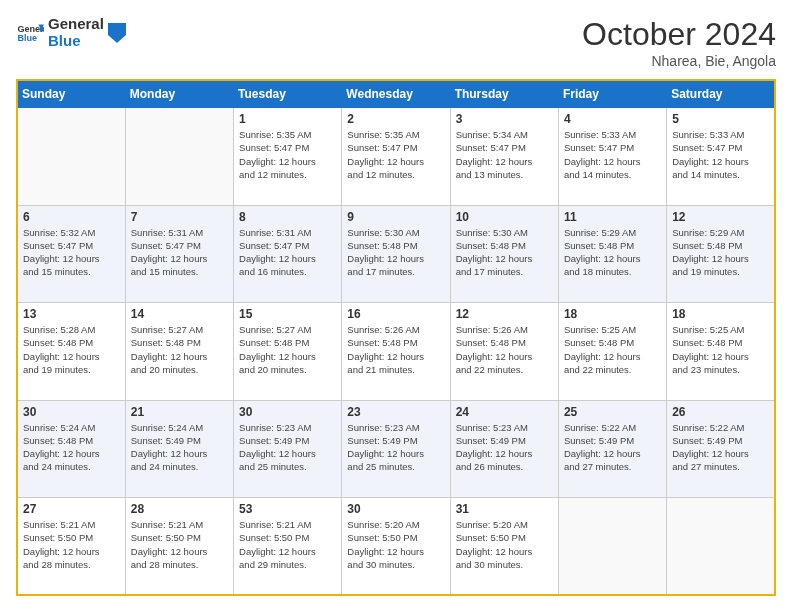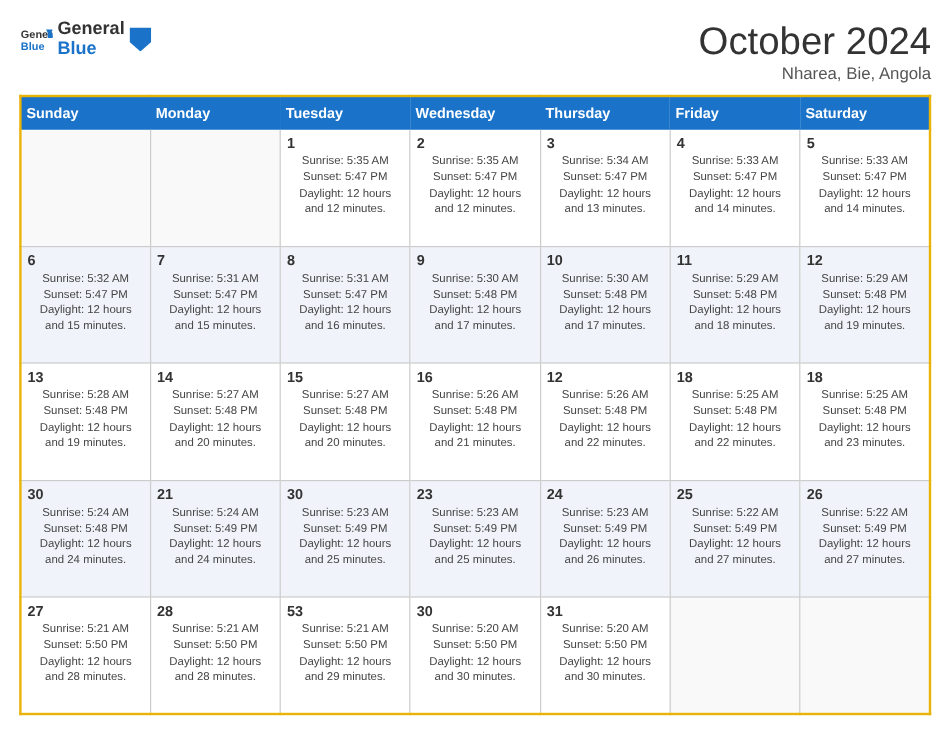--- a/index.html
+++ b/index.html
@@ -75,21 +75,20 @@
     .day-number {
       font-size: 12px;
       font-weight: bold;
       color: #333;
       margin-bottom: 2px;
     }
     .day-info {
       font-size: 9.5px;
       line-height: 1.4;
       color: #444;
-      text-align: center;
     }
     .row-alt td {
       background: #f0f4fa;
     }
   </style>
 </head>
 <body>
 
 <div class="page">
   <div class="header">

